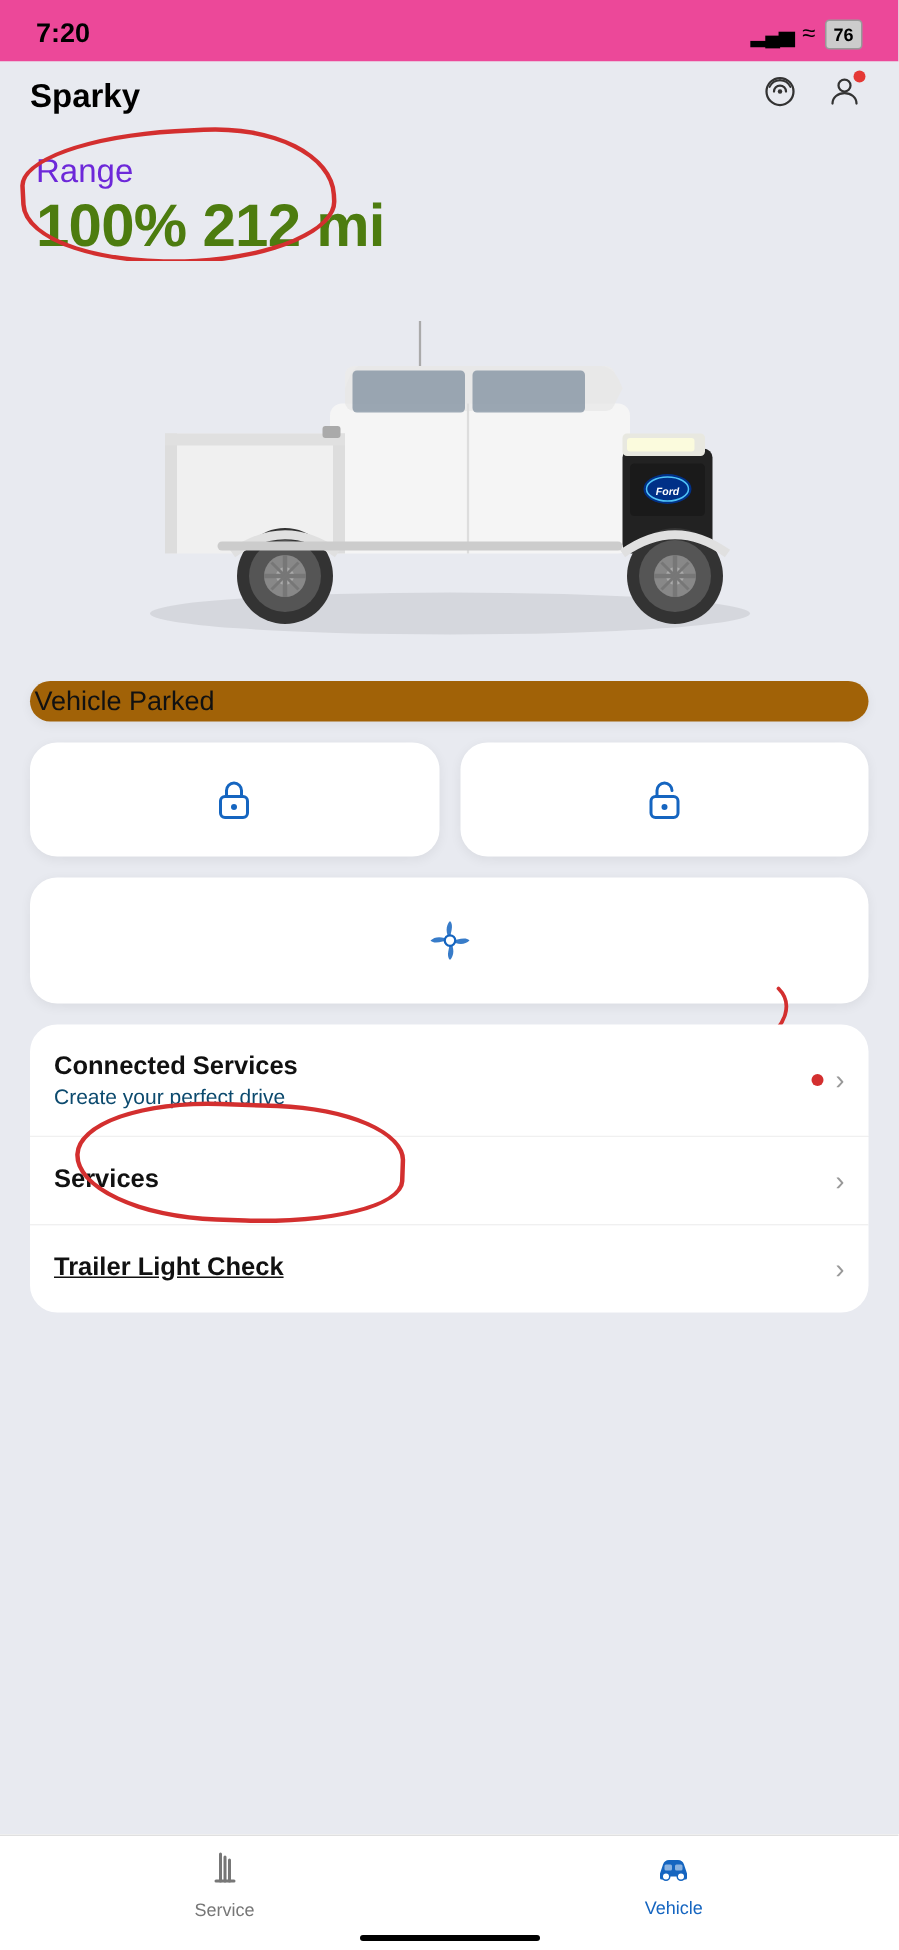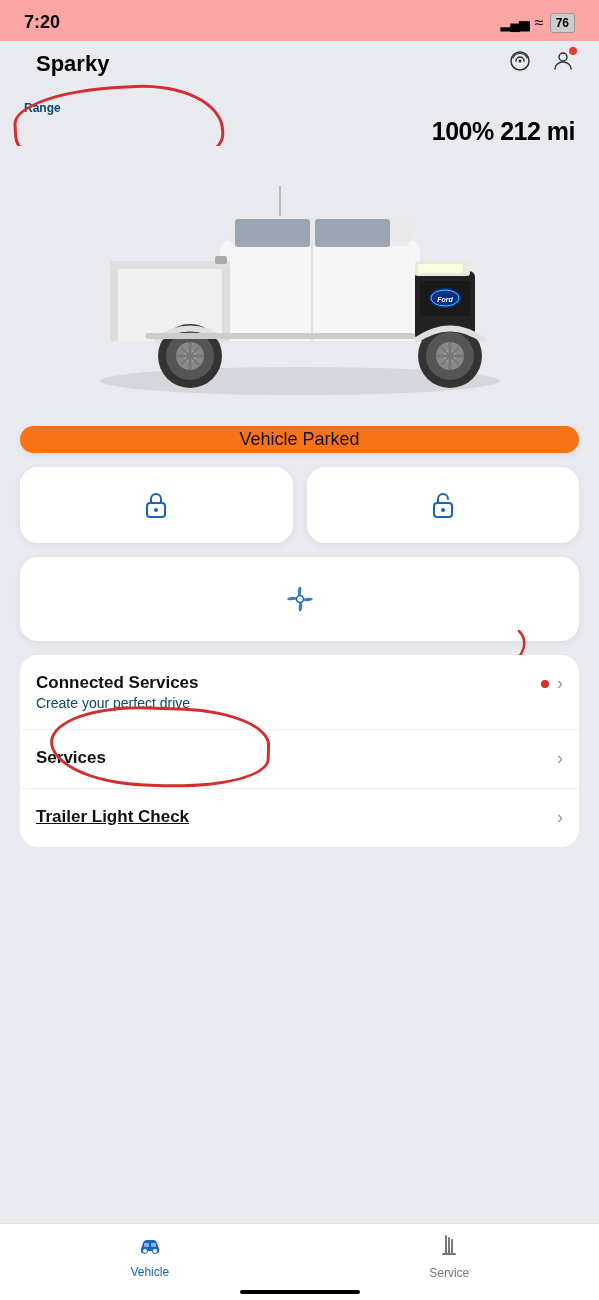--- a/index.html
+++ b/index.html
@@ -12,21 +12,21 @@
       font-family: -apple-system, BlinkMacSystemFont, 'SF Pro Display', 'Helvetica Neue', sans-serif;
       overflow-x: hidden;
     }
 
     
     .status-bar {
       display: flex;
       justify-content: space-between;
       align-items: center;
       padding: 12px 24px 8px 24px;
-      background: #fca5a5;
+      background: #ec4899;
     }
     .status-time {
       font-size: 18px;
       font-weight: 600;
       color: #000;
     }
     .status-icons {
       display: flex;
       align-items: center;
       gap: 6px;
@@ -39,21 +39,21 @@
       font-weight: 600;
       color: #000;
       border: 1.5px solid #999;
     }
 
     
     .header {
       display: flex;
       justify-content: space-between;
       align-items: center;
-      padding: 8px 24px 12px 36px;
+      padding: 8px 24px 12px 20px;
       background: #e8eaf0;
     }
     .header-title {
       font-size: 22px;
       font-weight: 700;
       color: #000;
     }
     .header-icons {
       display: flex;
       align-items: center;
@@ -74,31 +74,30 @@
       right: -2px;
     }
 
     
     .range-section {
       padding: 10px 24px 0 24px;
       background: #e8eaf0;
       position: relative;
     }
     .range-label {
-      font-size: 12px;
-      color: #0c4a6e;
+      font-size: 22px;
+      color: #6d28d9;
+      font-weight: 400;
+      margin-bottom: 2px;
+    }
+    .range-value {
+      font-size: 40px;
       font-weight: 700;
-      margin-bottom: 2px;
-    }
-    .range-value {
-      font-size: 25px;
-      font-weight: 700;
-      color: #000000;
+      color: #4d7c0f;
       letter-spacing: -0.5px;
-      text-align: right;
     }
 
     
     .annotation-circle {
       position: absolute;
       top: -5px;
       left: 14px;
       width: 210px;
       height: 90px;
       border: 3px solid #d32f2f;
@@ -120,25 +119,25 @@
 
     
     .truck-svg-container {
       width: 480px;
       height: 240px;
     }
 
     
     .parked-card {
       margin: 0 20px 14px 20px;
-      background: #f97316;
+      background: #a16207;
       border-radius: 18px;
       padding: 3px;
       display: flex;
-      justify-content: center;
+      justify-content: flex-start;
       align-items: center;
       box-shadow: 0 2px 8px rgba(0,0,0,0.06);
     }
     .parked-text {
       font-size: 18px;
       color: #111;
       font-weight: 400;
     }
 
     
@@ -194,21 +193,21 @@
     
     .menu-section {
       margin: 0 20px;
     }
     .menu-item {
       background: #fff;
       border-radius: 0;
       padding: 18px 16px;
       display: flex;
       justify-content: space-between;
-      align-items: flex-start;
+      align-items: center;
       border-bottom: 1px solid #f0f0f0;
       cursor: pointer;
     }
     .menu-item:first-child {
       border-radius: 18px 18px 0 0;
     }
     .menu-item:last-child {
       border-radius: 0 0 18px 18px;
       border-bottom: none;
     }
@@ -492,38 +491,38 @@
       </div>
     </div>
   </div>
 
   <div class="annotation-circle-location"></div>
 </div>
 
 <div class="bottom-spacer"></div>
 
 <div class="bottom-nav">
+  <div class="nav-item nav-inactive">
+    <span class="nav-icon">
+      <svg width="20" height="22" viewBox="0 0 20 22" fill="none">
+        <line x1="7" y1="2" x2="7" y2="20" stroke="#777" stroke-width="2" stroke-linecap="round"></line>
+        <line x1="10" y1="4" x2="10" y2="20" stroke="#777" stroke-width="2" stroke-linecap="round"></line>
+        <line x1="13" y1="6" x2="13" y2="20" stroke="#777" stroke-width="2" stroke-linecap="round"></line>
+        <line x1="4" y1="20" x2="16" y2="20" stroke="#777" stroke-width="2" stroke-linecap="round"></line>
+      </svg>
+    </span>
+    <span class="nav-label">Service</span>
+  </div>
   <div class="nav-item nav-active">
     <span class="nav-icon">
       <svg width="24" height="20" viewBox="0 0 24 20" fill="none">
         <path d="M3 14 L5 8 Q6 5 9 5 L15 5 Q18 5 19 8 L21 14 L21 17 Q21 18 20 18 L18 18 Q17 18 17 17 L17 16 L7 16 L7 17 Q7 18 6 18 L4 18 Q3 18 3 17 Z" fill="#1565c0"></path>
         <circle cx="7" cy="16" r="2.5" fill="#fff" stroke="#1565c0" stroke-width="1"></circle>
         <circle cx="17" cy="16" r="2.5" fill="#fff" stroke="#1565c0" stroke-width="1"></circle>
         <rect x="6" y="8" width="5" height="4" rx="1" fill="rgba(255,255,255,0.5)"></rect>
         <rect x="13" y="8" width="5" height="4" rx="1" fill="rgba(255,255,255,0.5)"></rect>
       </svg>
     </span>
     <span class="nav-label">Vehicle</span>
   </div>
-  <div class="nav-item nav-inactive">
-    <span class="nav-icon">
-      <svg width="20" height="22" viewBox="0 0 20 22" fill="none">
-        <line x1="7" y1="2" x2="7" y2="20" stroke="#777" stroke-width="2" stroke-linecap="round"></line>
-        <line x1="10" y1="4" x2="10" y2="20" stroke="#777" stroke-width="2" stroke-linecap="round"></line>
-        <line x1="13" y1="6" x2="13" y2="20" stroke="#777" stroke-width="2" stroke-linecap="round"></line>
-        <line x1="4" y1="20" x2="16" y2="20" stroke="#777" stroke-width="2" stroke-linecap="round"></line>
-      </svg>
-    </span>
-    <span class="nav-label">Service</span>
-  </div>
 </div>
 
 <div class="home-bar"></div>
 
 </body></html>

